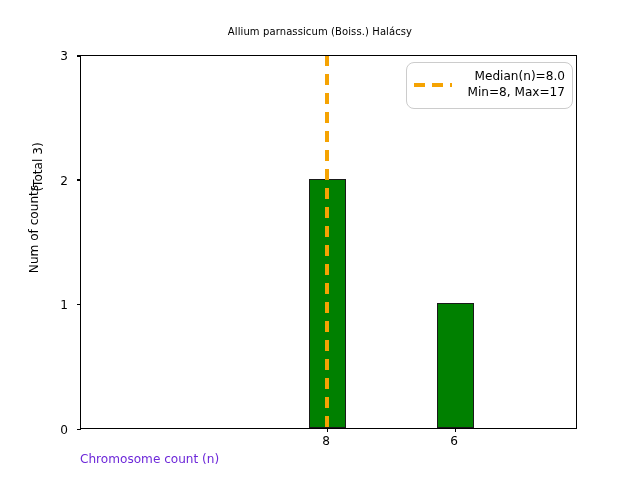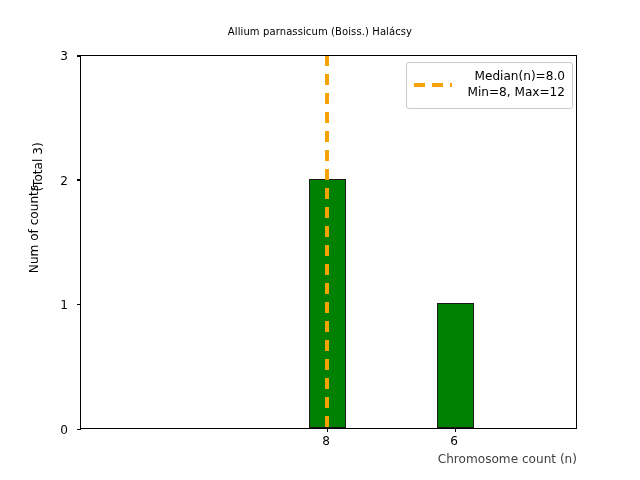--- a/index.html
+++ b/index.html
@@ -110,23 +110,23 @@
     color: #000000;
     white-space: nowrap;
   }
 
   
   #xlabel {
     position: absolute;
     left: 80px;
     top: 452px;
     width: 497px;
-    text-align: right;
-    font-size: 12.1px;
-    color: #404040;
+    text-align: left;
+    font-size: 12.1px;
+    color: #6d28d9;
     white-space: nowrap;
   }
   
   .ylabel-col {
     position: absolute;
     text-align: center;
     font-size: 12.1px;
     color: #000000;
     white-space: nowrap;
     transform-origin: center center;
@@ -134,21 +134,21 @@
   }
 
   
   #legend {
     position: absolute;
     left: 406px;
     top: 62px;
     width: 167px;
     box-sizing: border-box;
     border: 1px solid #cccccc;
-    border-radius: 3px;
+    border-radius: 8px;
     background: #ffffff;
     padding: 6px 7px 7px 7px;
   }
   .legend-row {
     display: flex;
     flex-direction: row;
     align-items: center;
   }
   #legend-swatch {
     width: 38px;
@@ -210,21 +210,21 @@
     <div class="ytick" style="top:-0.6px;"></div>
 
     <div class="xtick" style="left:246px;"></div>
     <div class="xtick" style="left:374px;"></div>
 
     <div id="legend" style="left:325px; top:6px;">
       <div class="legend-row">
         <div id="legend-swatch"></div>
         <div id="legend-text-block">
           <div class="legend-text">Median(n)=8.0</div>
-          <div class="legend-text">Min=8, Max=12</div>
+          <div class="legend-text">Min=8, Max=17</div>
         </div>
       </div>
     </div>
 
   </div>
 
   <div id="xlabel">Chromosome count (n)</div>
 
 </div>
 

